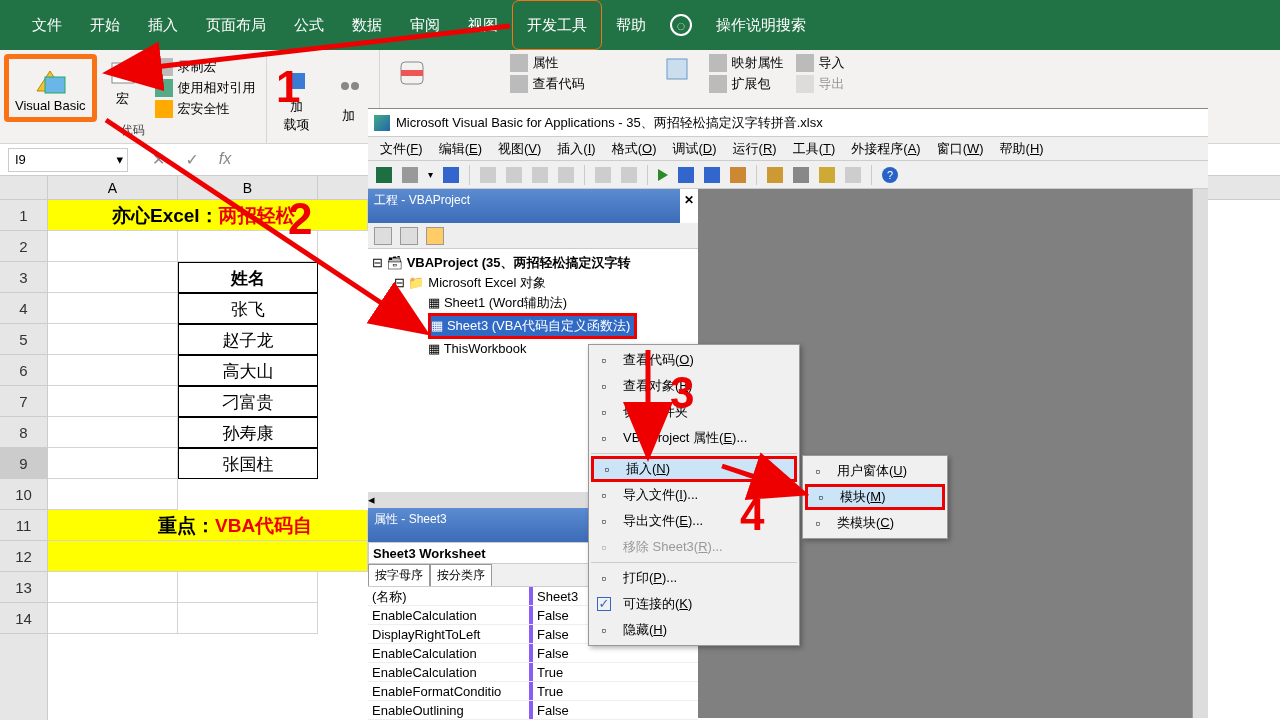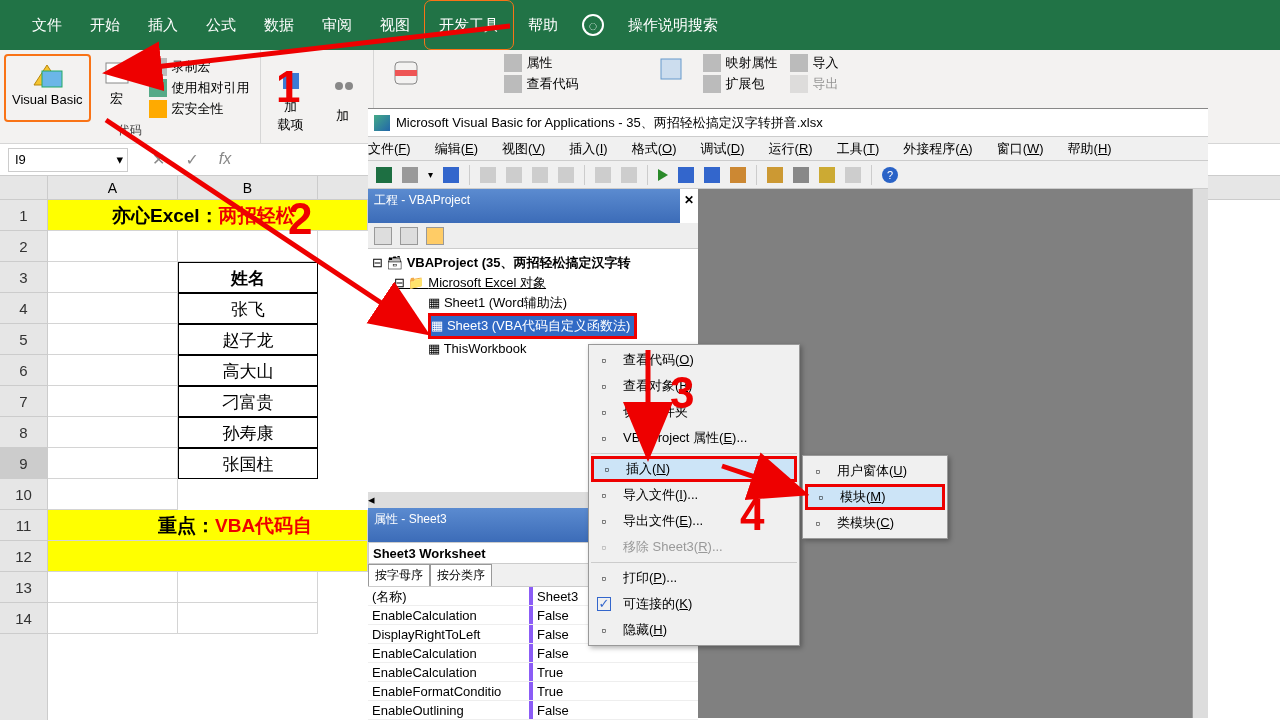--- a/index.html
+++ b/index.html
@@ -8,21 +8,21 @@
 
 .ribbon-tabs { background: #217346; height: 50px; display: flex; align-items: center; padding-left: 18px; color: #fff; font-size: 15px; }
 .ribbon-tabs .tab { padding: 0 14px; height: 100%; display: flex; align-items: center; cursor: pointer; font-family: Liberation Mono, monospace; }
 .ribbon-tabs .tab.dev { border: 1px solid #f97316; border-radius: 7px; }
 .ribbon-tabs .help-icon { width: 22px; height: 22px; border: 2px solid #fff; border-radius: 50%; margin: 0 10px; display: flex; align-items: center; justify-content: center; }
 
 
 .ribbon-body { background: #f3f2f1; height: 94px; border-bottom: 1px solid #d6d6d6; display: flex; }
 .rb-group { display: flex; flex-direction: column; align-items: center; padding: 4px 4px 0; border-right: 1px solid #d6d6d6; font-size: 12px; }
 .rb-big { display: flex; flex-direction: column; align-items: center; padding: 2px 6px; font-size: 13px; }
-.rb-big.vb { border: 2px solid #f97316; border-radius: 4px; }
+.rb-big.vb { border: 5px solid #f97316; border-radius: 4px; justify-content: center; }
 .rb-icon-big { width: 40px; height: 34px; display: flex; align-items: center; justify-content: center; }
 .rb-col { display: flex; flex-direction: column; gap: 3px; padding: 4px 6px; font-size: 13px; }
 .rb-item { display: flex; align-items: center; gap: 5px; }
 .rb-icon-sm { width: 18px; height: 18px; background: #bbb; display: inline-block; }
 
 .group-label { font-size: 12px; color: #444; margin-top: auto; padding-bottom: 2px; }
 
 
 .formula-bar { height: 32px; border-bottom: 1px solid #ccc; display: flex; align-items: center; }
 .name-box { width: 120px; height: 24px; border: 1px solid #ccc; margin-left: 8px; padding-left: 6px; font-size: 13px; display: flex; align-items: center; justify-content: space-between; padding-right:4px; }
@@ -42,21 +42,21 @@
 .row { display: flex; height: 31px; }
 .cell { width: 140px; border-right: 1px solid #d4d4d4; border-bottom: 1px solid #d4d4d4; font-size: 17px; text-align:center; line-height:31px; }
 .row.hl .cell { background: #ffff00; font-weight: bold; font-size:19px; }
 .row.hl .red { color: #e00; }
 .bordered { border: 1.5px solid #000 !important; }
 
 
 .vbe-window { position: absolute; left: 368px; top: 108px; width: 840px; height: 610px; background: #f0f0f0; border-top: 1px solid #888; }
 .vbe-title { height: 28px; background: #fff; display: flex; align-items: center; padding-left: 6px; font-size: 13px; border-bottom:1px solid #ccc; }
 .vbe-title .icon { width: 16px; height: 16px; margin-right: 6px; background: linear-gradient(135deg,#4a8,#26a); }
-.vbe-menu { height: 24px; background:#f0f0f0; display:flex; align-items:center; gap:24px; font-size:13px; border-bottom:1px solid #ccc; }
+.vbe-menu { height: 24px; background:#f0f0f0; display:flex; align-items:center; padding-left:12px; gap:16px; font-size:13px; border-bottom:1px solid #ccc; }
 .vbe-menu .u { text-decoration: underline; }
 .vbe-toolbar { height: 28px; background:#f0f0f0; display:flex; align-items:center; padding-left:8px; gap:10px; border-bottom:1px solid #ccc; }
 .vbe-toolbar .tb { width:16px; height:16px; background:#999; }
 .vbe-toolbar .tb.excel { background:#1d6f42; }
 .vbe-toolbar .tb.save { background:#36c; }
 .vbe-toolbar .tb.play { background:transparent; border-left:10px solid #2a8a2a; border-top:6px solid transparent; border-bottom:6px solid transparent; width:0; height:0; }
 .vbe-toolbar .tb.help { background:#2a63c7; border-radius:50%; color:#fff; text-align:center; font-size:11px; line-height:16px; }
 .vbe-toolbar .sep { width:1px; height:20px; background:#ccc; }
 
 .vbe-body { display:flex; height: calc(100% - 80px); }
@@ -94,20 +94,21 @@
 
 svg.arrow { position:absolute; pointer-events:none; }
 </style>
 </head>
 <body>
 
 <div class="ribbon-tabs">
   <div class="tab">文件</div>
   <div class="tab">开始</div>
   <div class="tab">插入</div>
+  <div class="tab">页面布局</div>
   <div class="tab">公式</div>
   <div class="tab">数据</div>
   <div class="tab">审阅</div>
   <div class="tab">视图</div>
   <div class="tab dev">开发工具</div>
   <div class="tab">帮助</div>
   <div class="help-icon">◌</div>
   <div class="tab">操作说明搜索</div>
 </div>
 
@@ -366,21 +367,21 @@
           <span>工程 - VBAProject</span>
           <span class="close">✕</span>
         </div>
       <div class="panel-tb">
         <span class="ptb"></span>
         <span class="ptb"></span>
         <span class="ptb" style="background:#fc6;"></span>
       </div>
       <div class="tree">
         <div class="tree-node">⊟ 🗃 <b>VBAProject (35、两招轻松搞定汉字转</b></div>
-        <div class="tree-node" style="padding-left:22px;text-decoration:underline;">⊟ 📁 <span>Microsoft Excel 对象</span></div>
+        <div class="tree-node" style="padding-left:22px;">⊟ 📁 <span>Microsoft Excel 对象</span></div>
         <div class="tree-node" style="padding-left:56px;">▦ <span>Sheet1 (Word辅助法)</span></div>
         <div style="padding-left:56px;"><span class="tree-node sel">▦ <span>Sheet3 (VBA代码自定义函数法)</span></span></div>
         <div class="tree-node" style="padding-left:56px;">▦ <span>ThisWorkbook</span></div>
         <div style="position:absolute; bottom:0; left:0; right:16px; height:16px; background:#ddd;">◂</div>
       </div>
       <div class="prop-panel">
         <div class="panel-title">
             <span>属性 - Sheet3</span>
           </div>
         <div class="prop-combo"><b>Sheet3 Worksheet</b></div>

